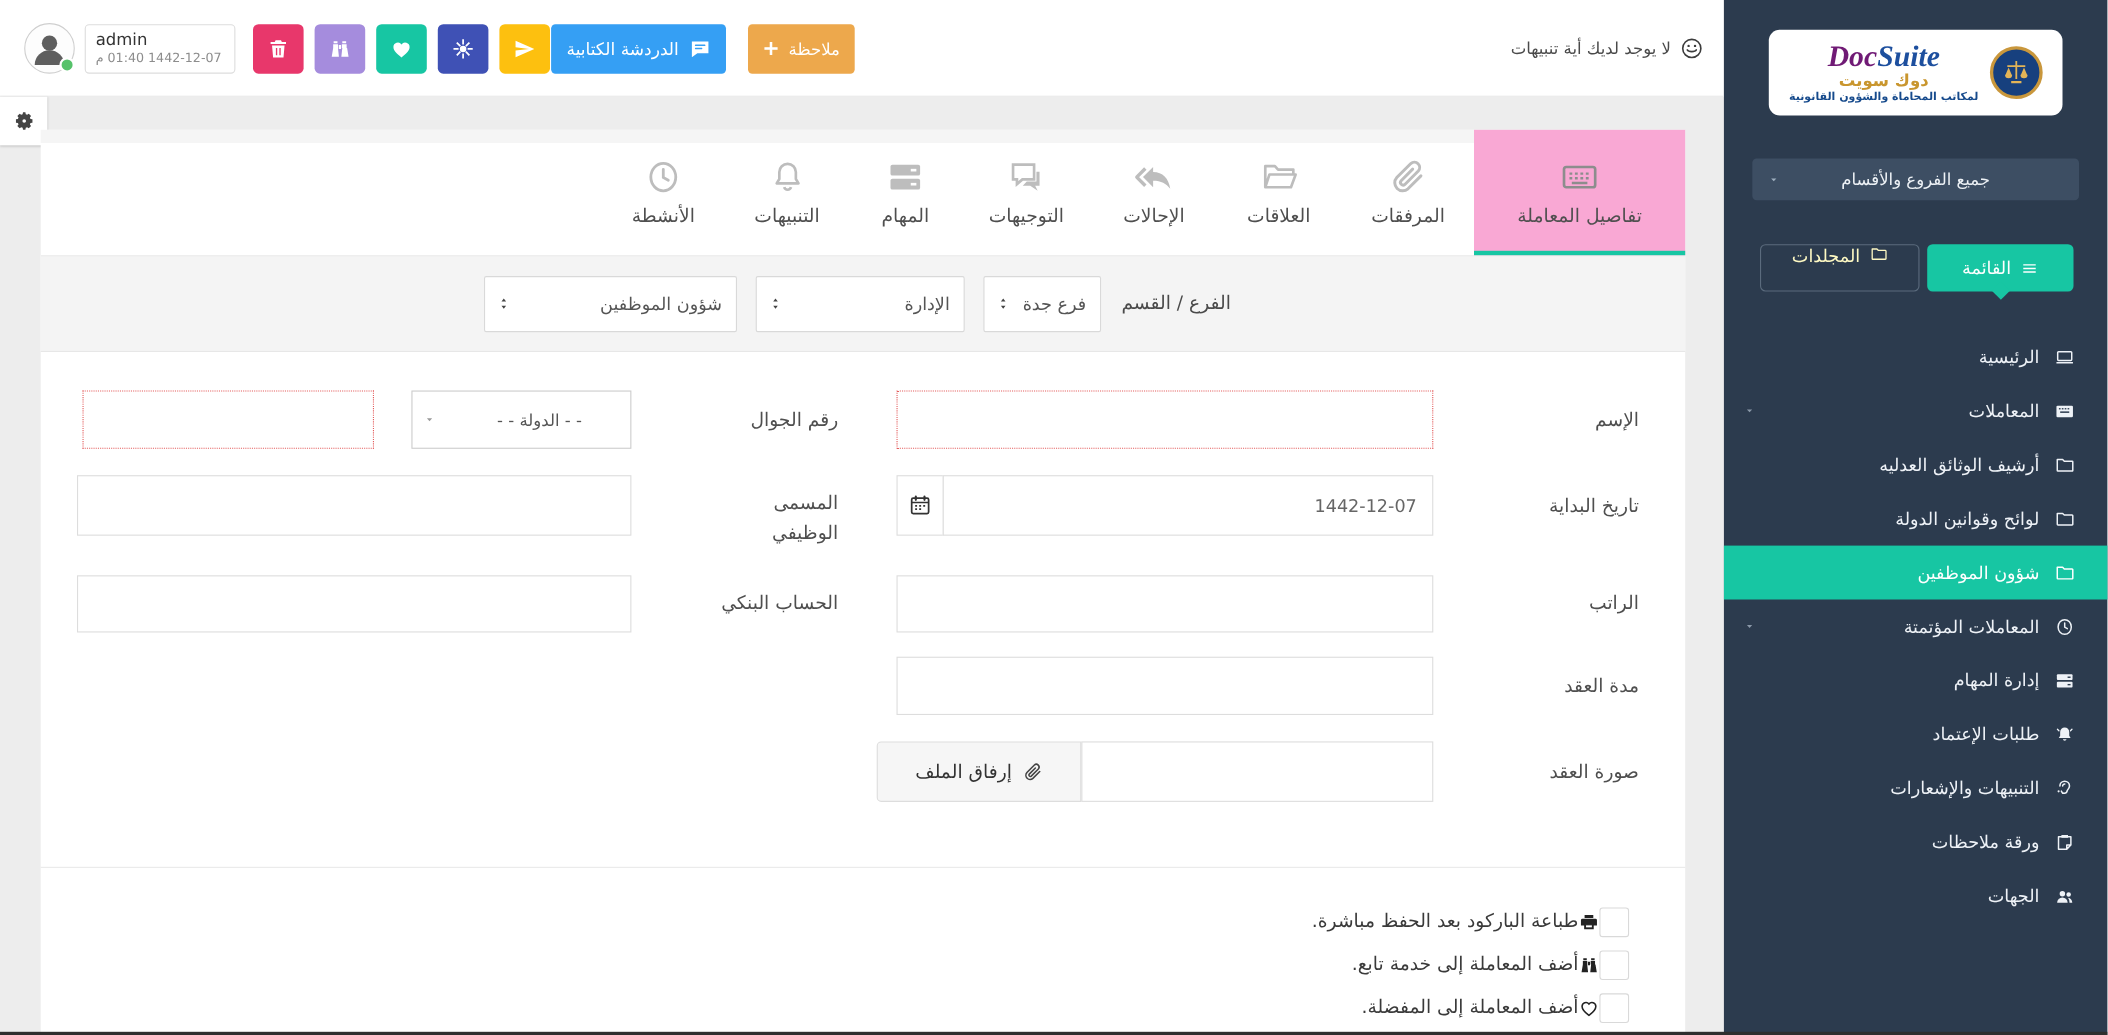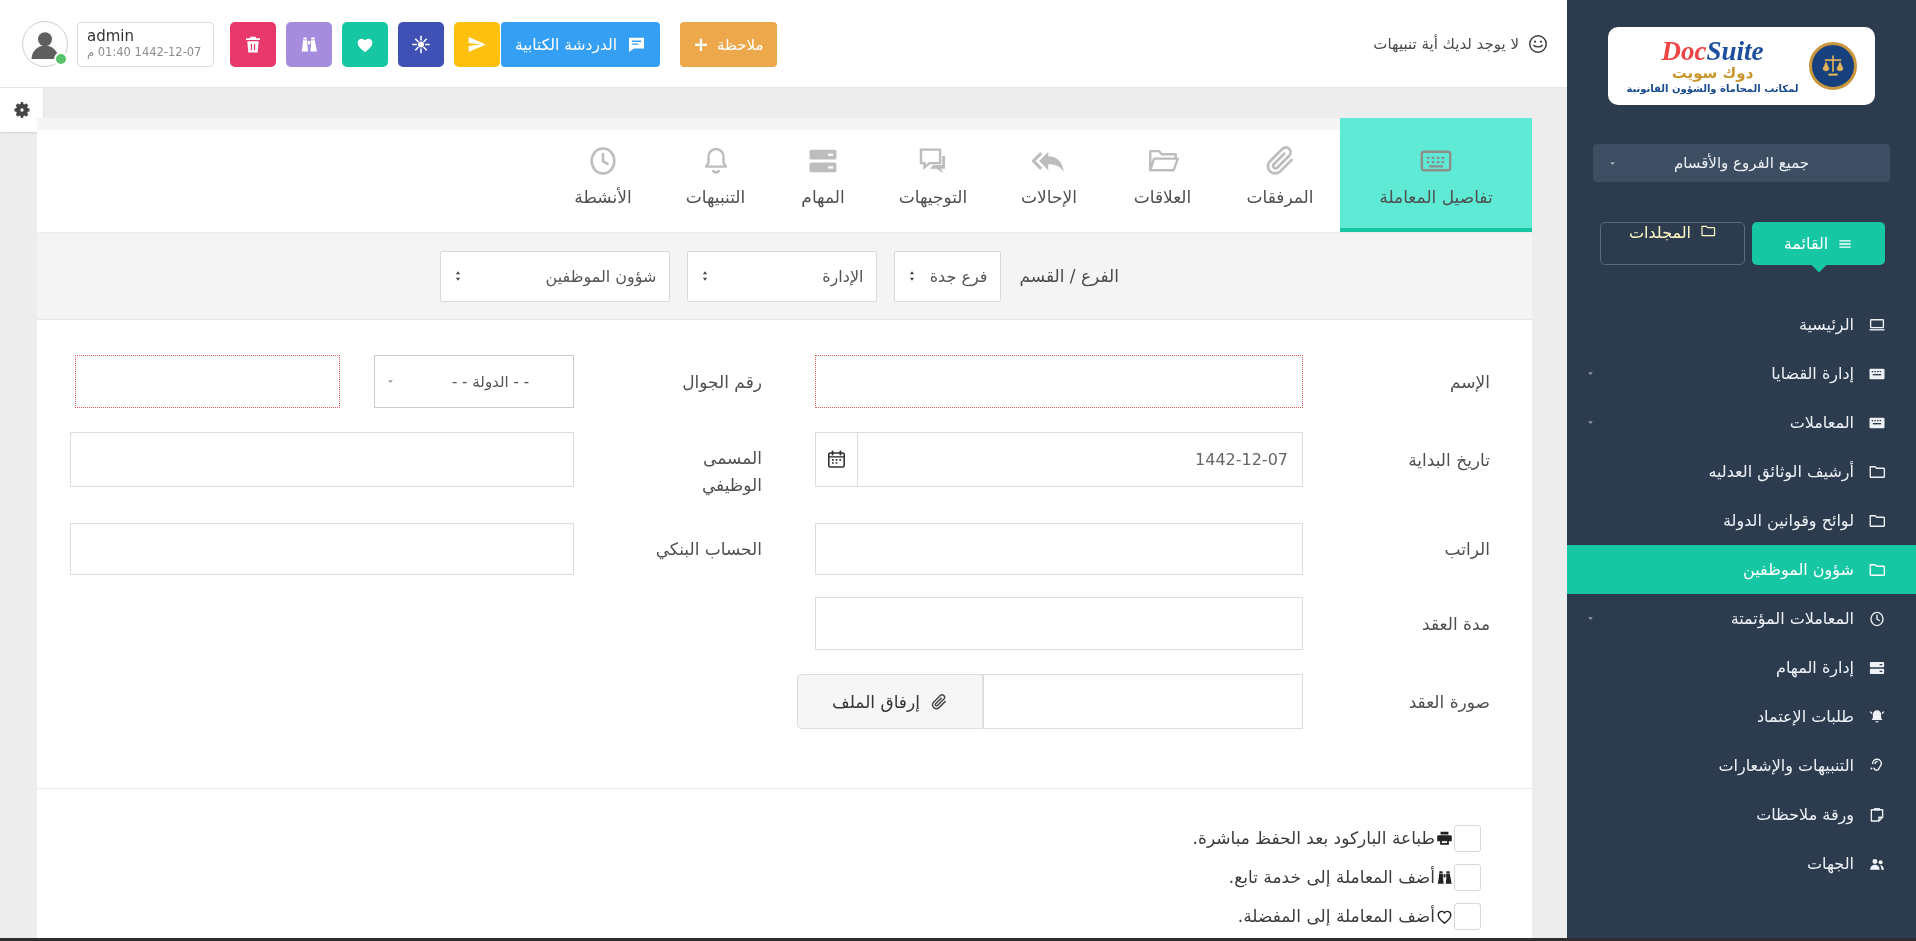--- a/index.html
+++ b/index.html
@@ -10,21 +10,21 @@
   .app { position:relative; width:1916px; height:941px; display:flex; direction:rtl; }
 
   
   .sidebar { flex:none; width:349px; height:100%; background:#2c3b4e; display:flex; flex-direction:column; }
   .logo-card { margin:27px auto 0; width:267px; height:78px; background:#fff; border-radius:10px;
                display:flex; align-items:center; justify-content:center; gap:10px; padding:0 8px; }
   .emblem { flex:none; width:48px; height:48px; border-radius:50%; background:#17407e; border:3px solid #c9973c;
             color:#e3b457; padding:7px; }
   .logo-text { text-align:center; direction:ltr; }
   .logo-en { font-family:"Liberation Serif", serif; font-style:italic; font-weight:bold; font-size:27px; line-height:1.05; }
-  .logo-en .a { color:#ef4444; }
+  .logo-en .a { color:#701a75; }
   .logo-en .b { color:#1d4f9e; }
   .logo-ar { color:#c9962e; font-weight:bold; font-size:15px; line-height:1.1; }
   .logo-tag { color:#164a8c; font-weight:bold; font-size:10px; line-height:1.3; }
 
   .branch { margin:39px 26px 0; height:38px; background:#3d4e63; border-radius:4px; color:#eef2f6; font-size:15px;
             display:flex; align-items:center; justify-content:center; position:relative; cursor:pointer; }
   .branch .caret { position:absolute; left:14px; width:11px; height:11px; color:#9fb0c0; }
 
   .side-btns { margin:40px 31px 0 33px; display:flex; justify-content:space-between; }
   .btn-menu { width:133px; height:43px; background:#17c6a3; border:none; border-radius:5px; color:#fff; font-size:16px;
@@ -72,21 +72,21 @@
 
   .panel { position:absolute; top:30px; right:35px; left:37px; bottom:0; background:#fff; display:flex; flex-direction:column; }
 
   
   .tabs { flex:none; height:114px; display:flex; position:relative; }
   .tabs::before { content:""; position:absolute; top:0; right:0; left:0; height:12px; background:#f5f5f5; }
   .tab { display:flex; flex-direction:column; align-items:center; justify-content:center; gap:9px; padding:0 22px;
          position:relative; cursor:pointer; }
   .ticon { width:34px; height:34px; color:#bdbdbd; }
   .tab-label { font-size:17px; color:#4f4f4f; white-space:nowrap; }
-  .tab.active { background:#5eead4; z-index:1; }
+  .tab.active { background:#f9a8d4; z-index:1; }
   .tab.active .ticon { color:#8d8d8d; }
   .tab.active::after { content:""; position:absolute; bottom:0; right:0; left:0; height:4px; background:#17c6a3; }
 
   
   .filter { flex:none; height:88px; background:#f4f4f4; border-top:1px solid #ececec; border-bottom:1px solid #e7e7e7;
             display:flex; align-items:center; padding-right:413px; gap:18px; }
   .filter-label { font-size:17px; color:#4a4a4a; white-space:nowrap; }
   .fselect { height:51px; background:#fff; border:1px solid #d9d9d9; border-radius:2px; display:flex; align-items:center;
              justify-content:space-between; padding:0 13px 0 10px; font-size:16px; color:#555; cursor:pointer; flex:none; }
   .sort-icon { width:14px; height:14px; color:#444; flex:none; margin-right:8px; }
@@ -165,40 +165,20 @@
 
     <nav class="menu" id="menu-list">
         <div class="mitem">
           <span class="micon">
             <svg viewBox="0 0 24 24" fill="currentColor">
               <rect x="3.5" y="5" width="17" height="10.5" rx="1" fill="none" stroke="currentColor" stroke-width="1.8"></rect>
               <path d="M2 17.5h20v1.8H2z"></path>
             </svg>
           </span>
           <span>الرئيسية</span>
-        </div>
-        <div class="mitem">
-          <span class="micon">
-            <svg viewBox="0 0 24 24" fill="currentColor">
-              <rect x="2" y="5" width="20" height="14" rx="1.5"></rect>
-              <g fill="#2c3b4e">
-                <rect x="5" y="8" width="2" height="1.6"></rect>
-                <rect x="8.5" y="8" width="2" height="1.6"></rect>
-                <rect x="12" y="8" width="2" height="1.6"></rect>
-                <rect x="15.5" y="8" width="2" height="1.6"></rect>
-                <rect x="6.5" y="12" width="11" height="1.8"></rect>
-              </g>
-            </svg>
-          </span>
-          <span>إدارة القضايا</span>
-          <span class="mcaret">
-            <svg viewBox="0 0 24 24" fill="currentColor">
-              <path d="M6.8 9.3h10.4L12 15z"></path>
-            </svg>
-          </span>
         </div>
         <div class="mitem">
           <span class="micon">
             <svg viewBox="0 0 24 24" fill="currentColor">
               <rect x="2" y="5" width="20" height="14" rx="1.5"></rect>
               <g fill="#2c3b4e">
                 <rect x="5" y="8" width="2" height="1.6"></rect>
                 <rect x="8.5" y="8" width="2" height="1.6"></rect>
                 <rect x="12" y="8" width="2" height="1.6"></rect>
                 <rect x="15.5" y="8" width="2" height="1.6"></rect>

